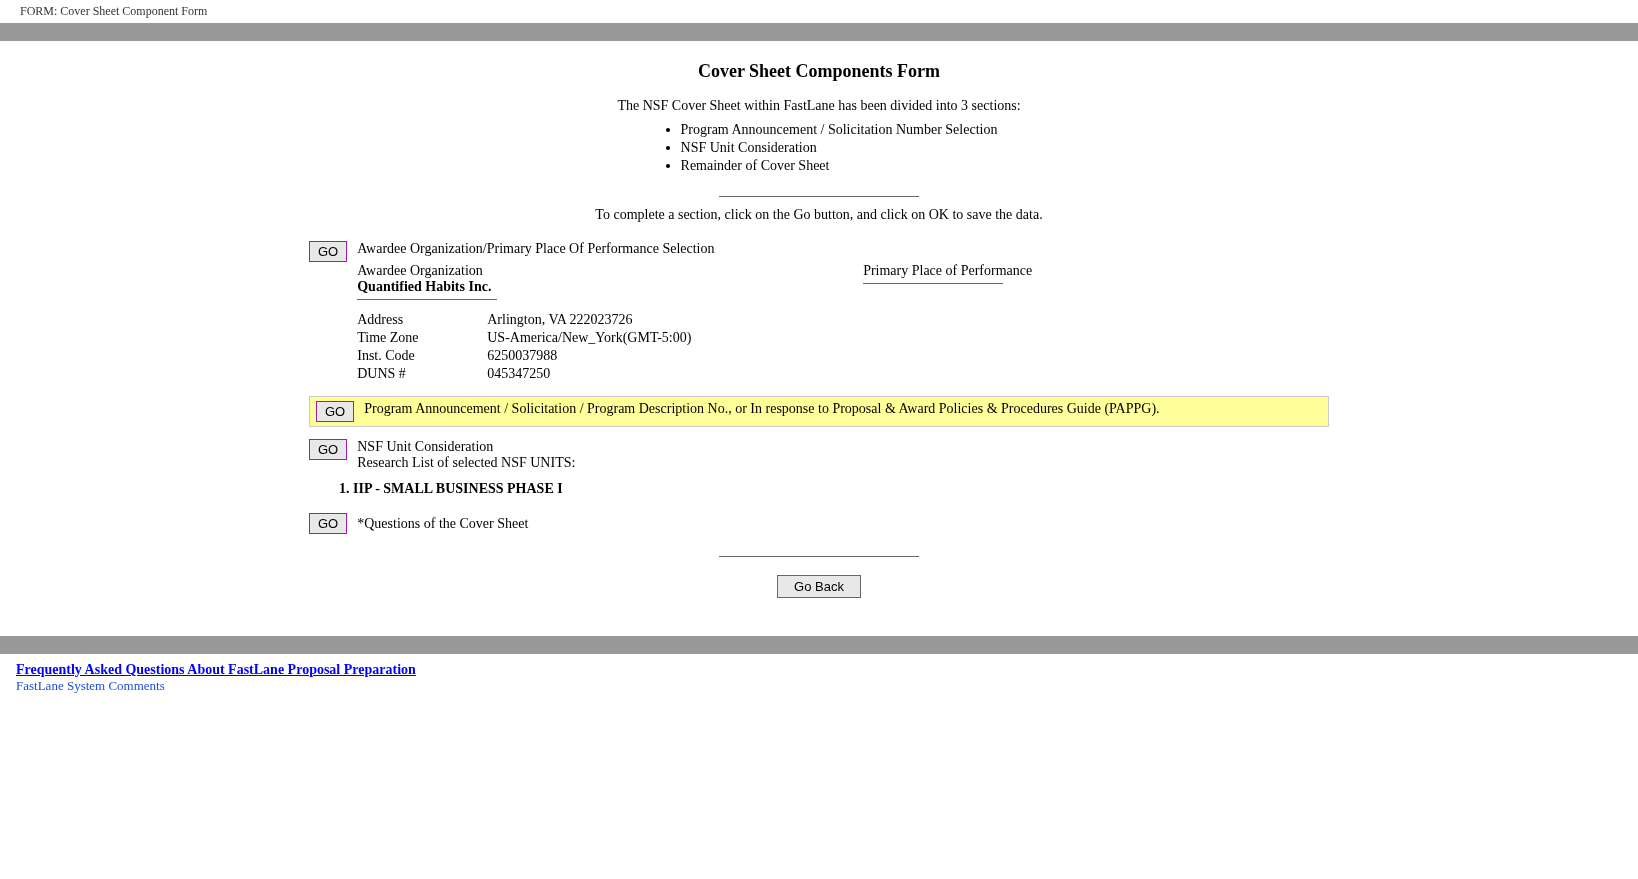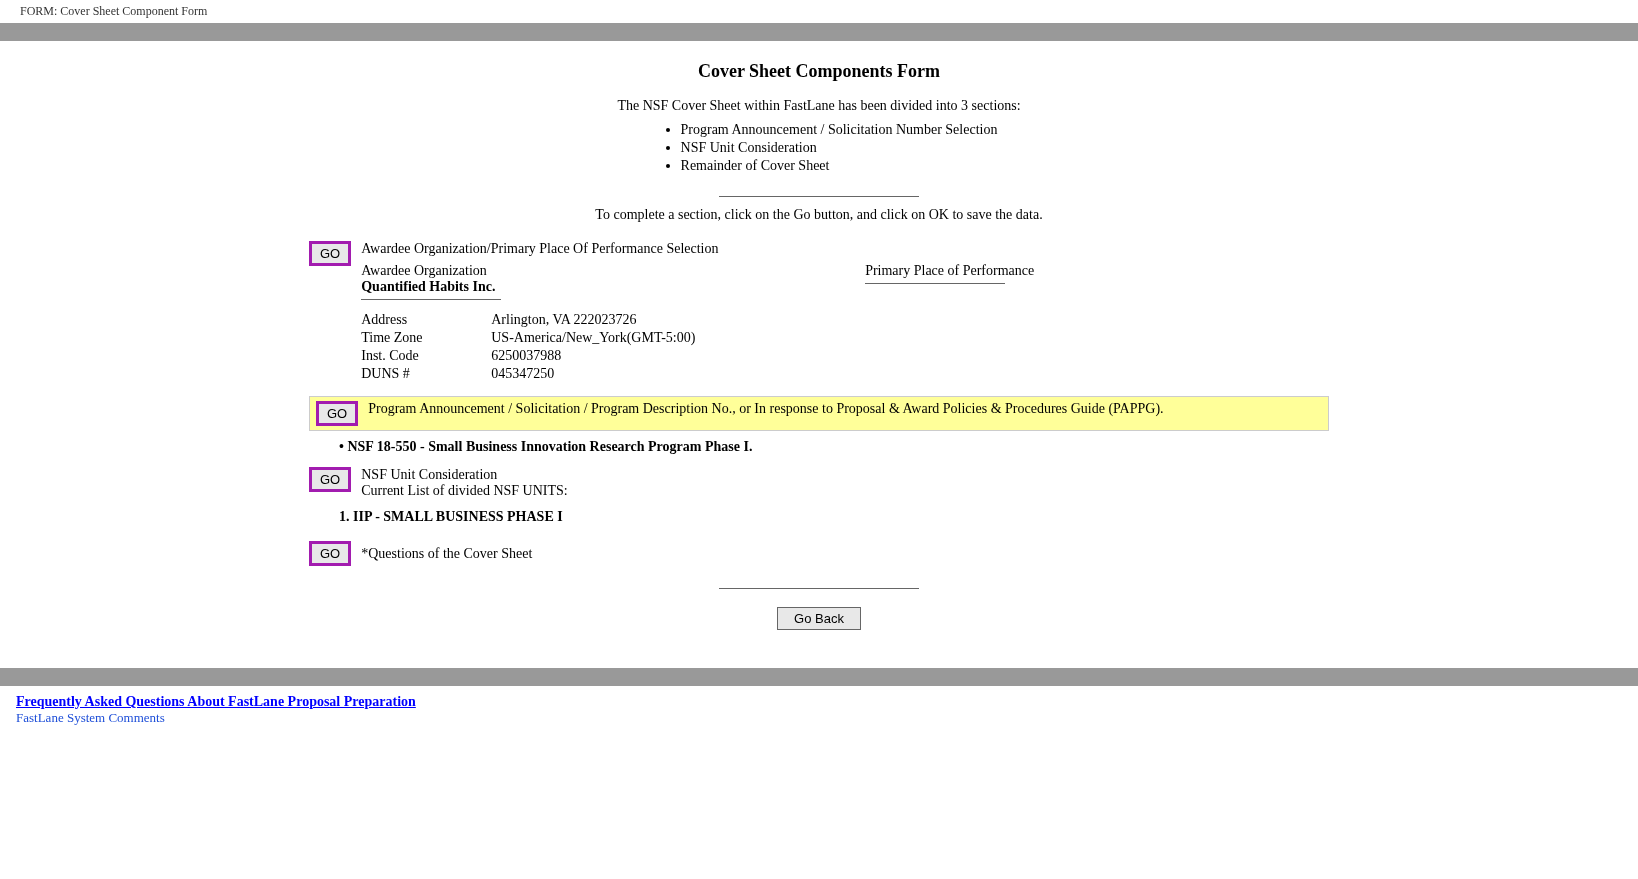--- a/index.html
+++ b/index.html
@@ -60,21 +60,21 @@
       align-items: flex-start;
       margin-bottom: 6px;
       padding: 2px 0;
     }
     .section-row.highlighted {
       background: #ffff99;
       border: 1px solid #ccc;
       padding: 4px 6px;
     }
     .go-button {
-      border: 3px solid #a21caf;
+      border: 1px solid #a21caf;
       background: #e8e8e8;
       padding: 2px 8px;
       font-size: 13px;
       font-family: Arial, sans-serif;
       cursor: pointer;
       margin-right: 10px;
       white-space: nowrap;
       flex-shrink: 0;
     }
     .org-columns {
@@ -216,29 +216,26 @@
       </div>
     </div>
   </div>
 
   <div class="section-row highlighted" style="margin-top:10px; align-items:flex-start;">
     <button class="go-button">GO</button>
     <div style="flex:1;">
       <div>Program Announcement / Solicitation / Program Description No., or In response to Proposal &amp; Award Policies &amp; Procedures Guide (PAPPG).</div>
     </div>
   </div>
-  <div class="announcement-item">
-    <span>• </span><span>NSF 18-550 - Small Business Innovation Research Program Phase I.</span>
-  </div>
 
   <div class="section-row" style="margin-top:10px; align-items:flex-start;">
     <button class="go-button">GO</button>
     <div style="flex:1;">
       <div>NSF Unit Consideration</div>
-      <div>Current List of divided NSF UNITS:</div>
+      <div>Research List of selected NSF UNITS:</div>
     </div>
   </div>
   <div class="nsf-item">
     <span>1.  IIP - SMALL BUSINESS PHASE I</span>
   </div>
 
   <div class="section-row" style="margin-top:14px; align-items:center;">
     <button class="go-button">GO</button>
     <div>*Questions of the Cover Sheet</div>
   </div>

